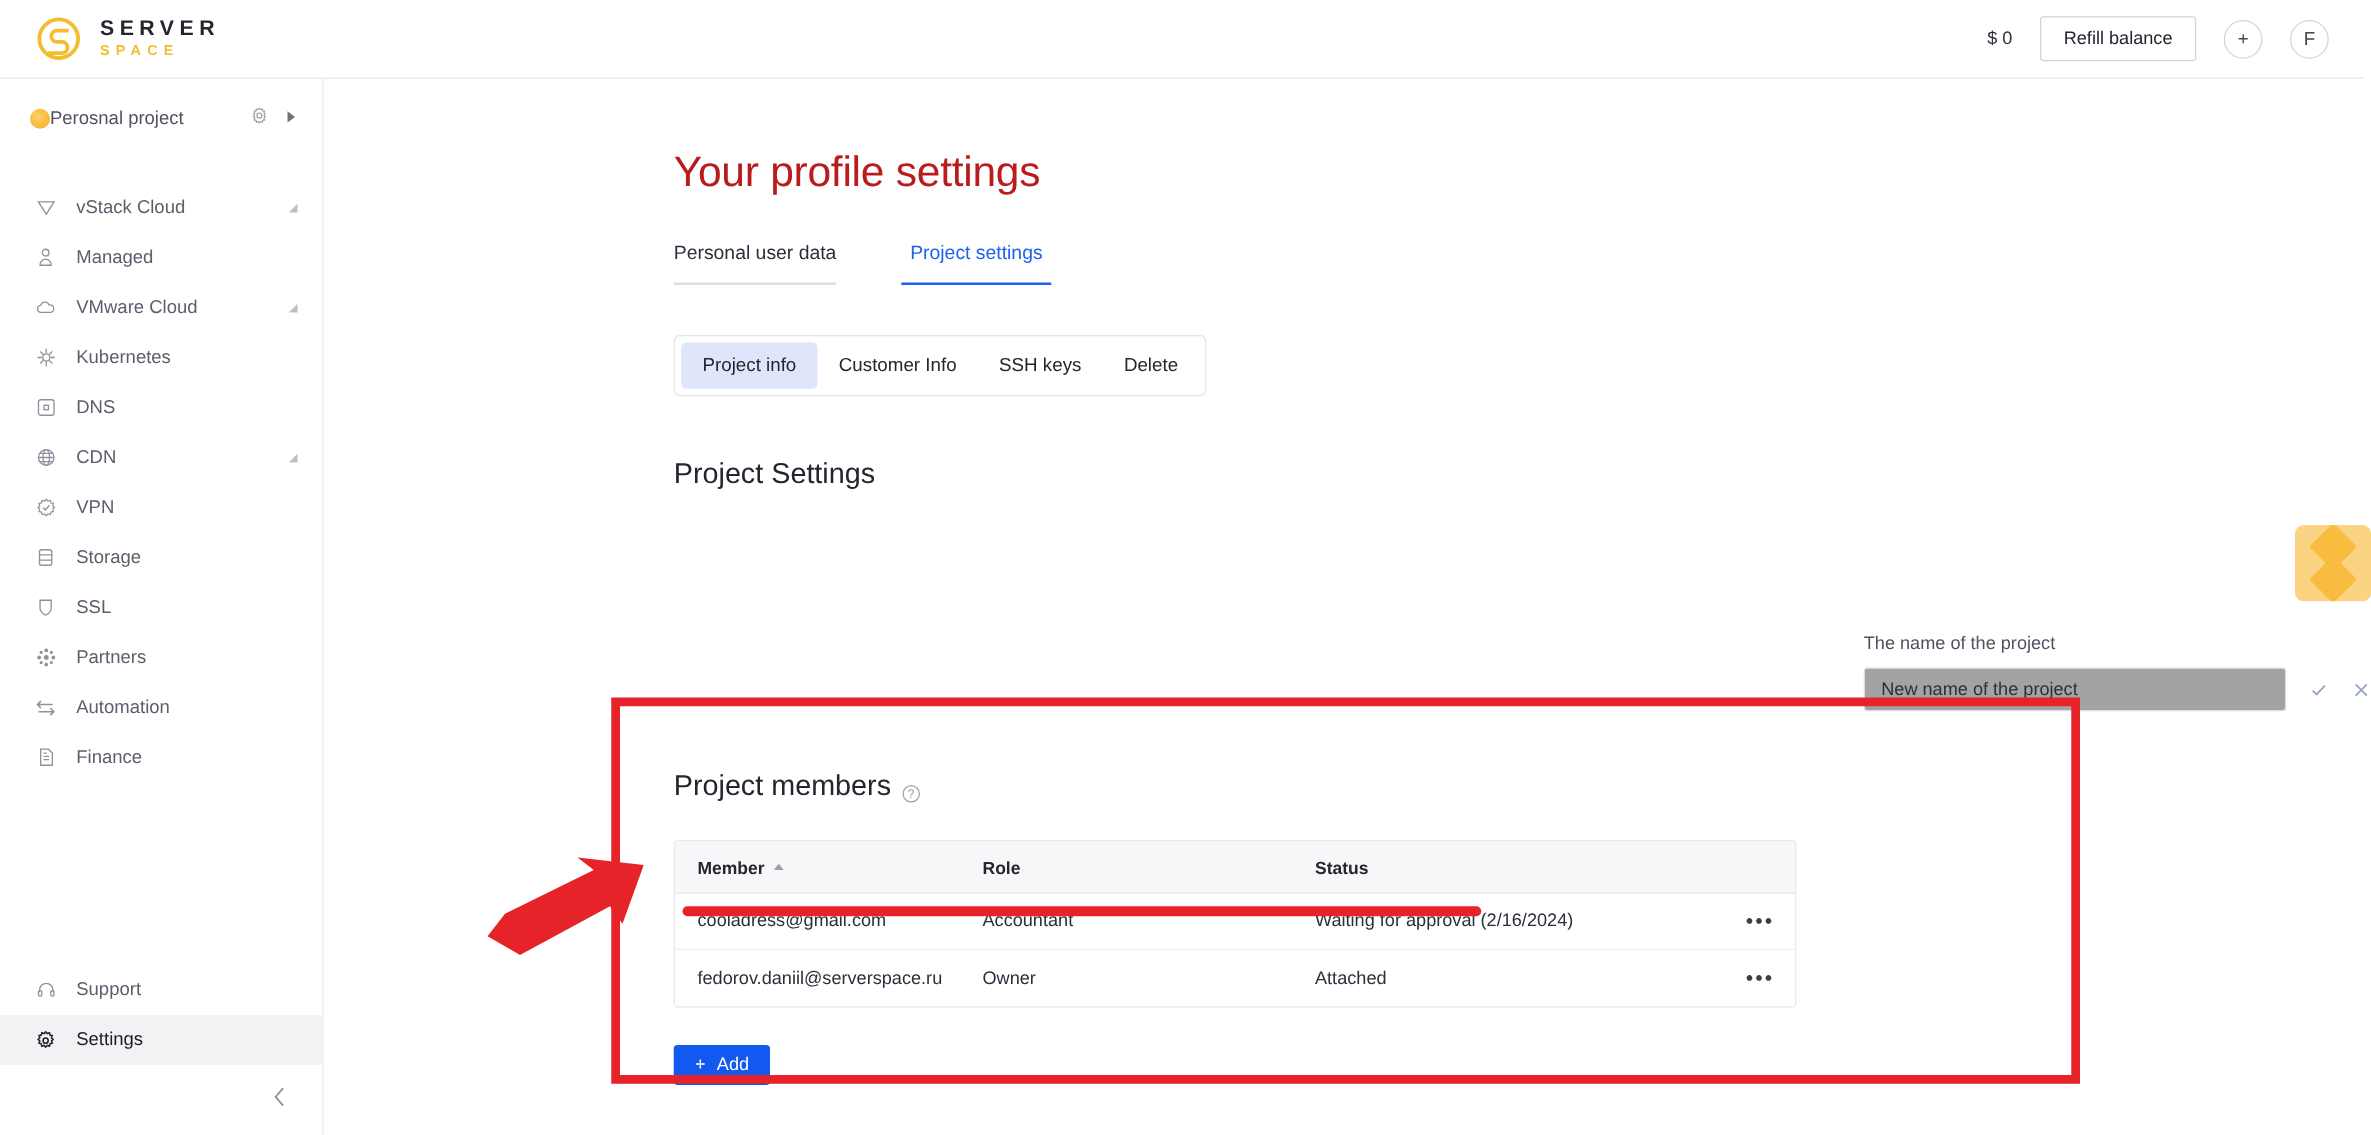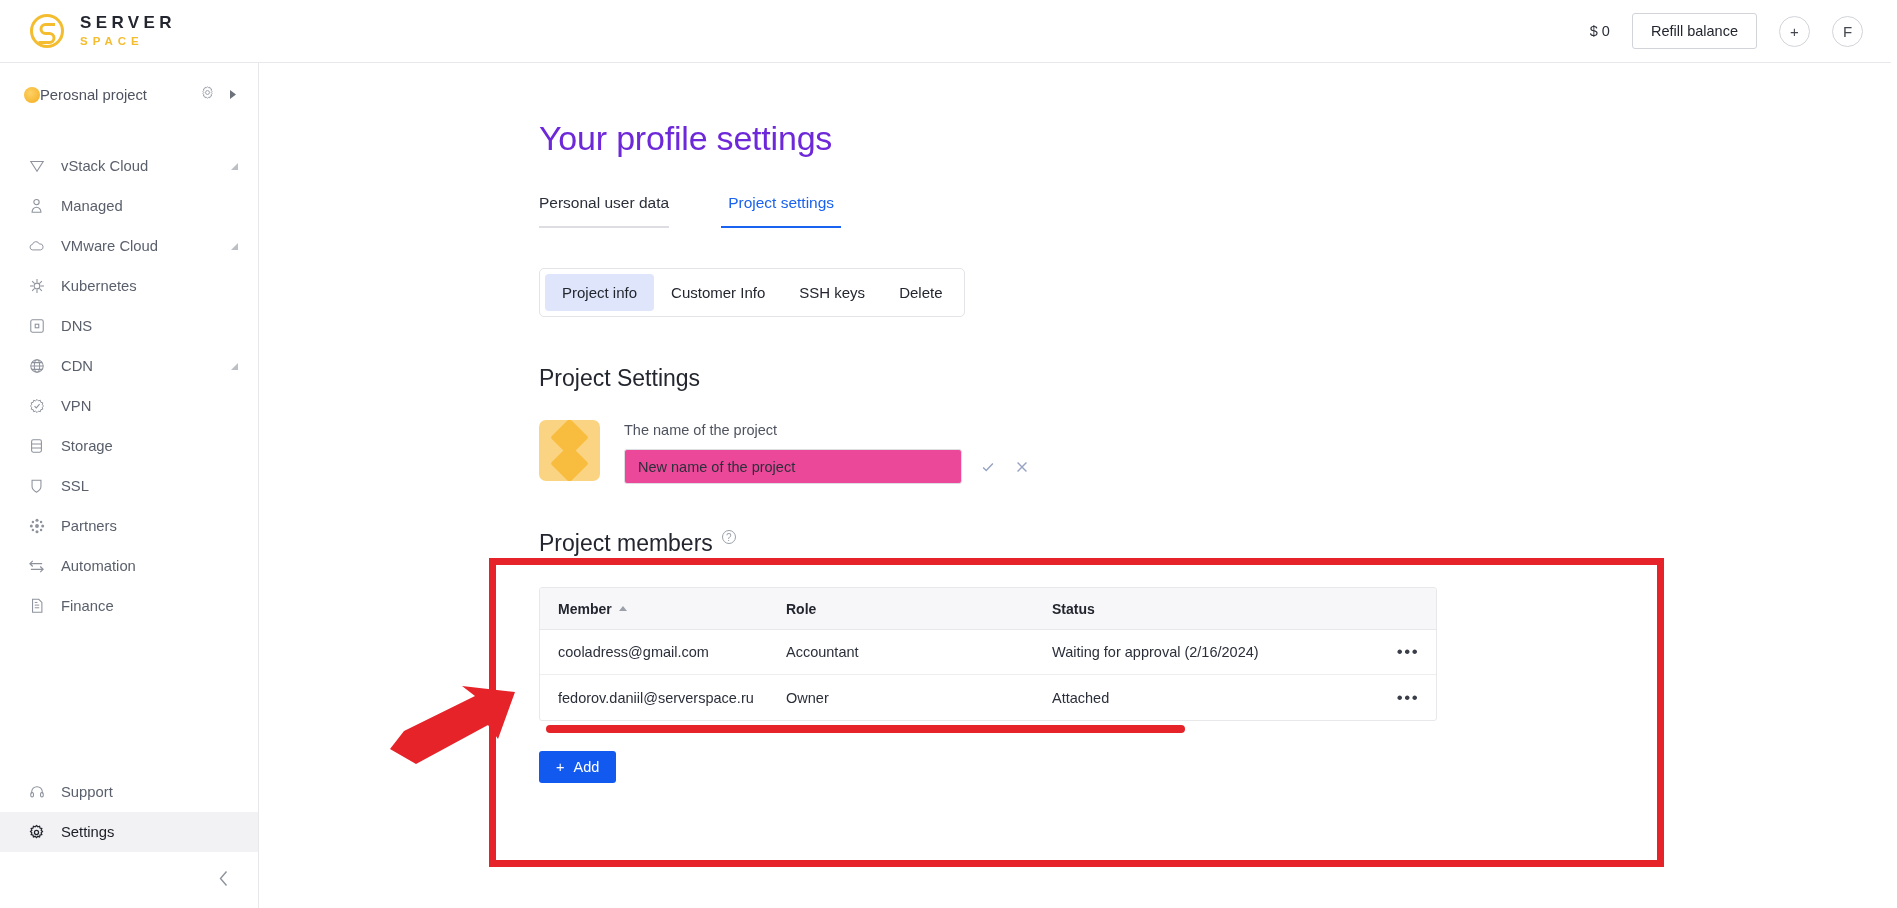--- a/index.html
+++ b/index.html
@@ -90,21 +90,21 @@
     height: 56px; display: flex; align-items: center;
     justify-content: flex-end; padding-right: 28px; cursor: pointer;
   }
 
   
   .main {
     position: absolute; top: 63px; left: 259px;
     width: 1638px; height: 845px; background: #fff; overflow: hidden;
   }
   .page-title {
-    font-size: 34px; font-weight: normal; color: #6d28d9;
+    font-size: 34px; font-weight: normal; color: #b91c1c;
     margin: 56px 0 0 280px; letter-spacing: -0.2px;
   }
 
   
   .utabs { margin: 36px 0 0 280px; display: flex; width: 680px; position: relative; }
   .utab {
     font-size: 15.5px; padding: 0 0 14px 0; cursor: pointer;
     color: #2b2f3a; position: relative; margin-right: 52px;
     border-bottom: 2px solid #dedee2; text-align: center; min-width: 120px;
   }
@@ -121,45 +121,45 @@
     border-radius: 4px; cursor: pointer; white-space: nowrap;
   }
   .seg.active { background: #dfe6fb; }
 
   .section-h {
     font-size: 23px; color: #23262f; font-weight: normal;
     margin: 48px 0 0 280px;
   }
 
   
-  .pname-row { display: flex; margin: 28px 0 0 280px; gap: 24px; align-items: flex-start; }
+  .pname-row { display: flex; margin: 28px 0 0 280px; gap: 24px; align-items: flex-end; flex-direction: column; }
   .pavatar {
     width: 61px; height: 61px; border-radius: 7px; flex: none;
     background: #fbd483; position: relative; overflow: hidden;
   }
   .pavatar .dia {
     position: absolute; width: 27px; height: 27px; background: #f8bd3f;
     left: 17px; transform: rotate(45deg); border-radius: 2px;
   }
   .pavatar .dia.d1 { top: 4px; }
   .pavatar .dia.d2 { top: 30px; }
   .pname-fields { padding-top: 2px; }
   .field-label { font-size: 14.5px; color: #4e535f; }
   .field-row { display: flex; align-items: center; gap: 18px; margin-top: 11px; }
   .pinput {
     width: 338px; height: 35px; border: 1px solid #dedee2; border-radius: 3px;
     padding: 0 13px; font-size: 14.5px; color: #2b2f3a;
-    font-family: inherit; background: #ec4899;
+    font-family: inherit; background: #a3a3a3;
   }
   .ico-btn { cursor: pointer; color: #9aa6c4; display: flex; align-items: center; }
 
   
   .members-h {
     font-size: 23px; color: #23262f; font-weight: normal;
-    margin: 46px 0 0 280px; display: flex; align-items: flex-start; gap: 9px;
+    margin: 46px 0 0 280px; display: flex; align-items: flex-end; gap: 9px;
   }
   .help-ico {
     width: 14px; height: 14px; border-radius: 50%; border: 1px solid #9ba0aa;
     color: #9ba0aa; font-size: 10px; display: flex; align-items: center;
     justify-content: center; cursor: pointer; font-family: inherit;
   }
   .table {
     margin: 30px 0 0 280px; width: 898px;
     border: 1px solid #e8e8ea; border-radius: 3px; overflow: hidden;
   }

